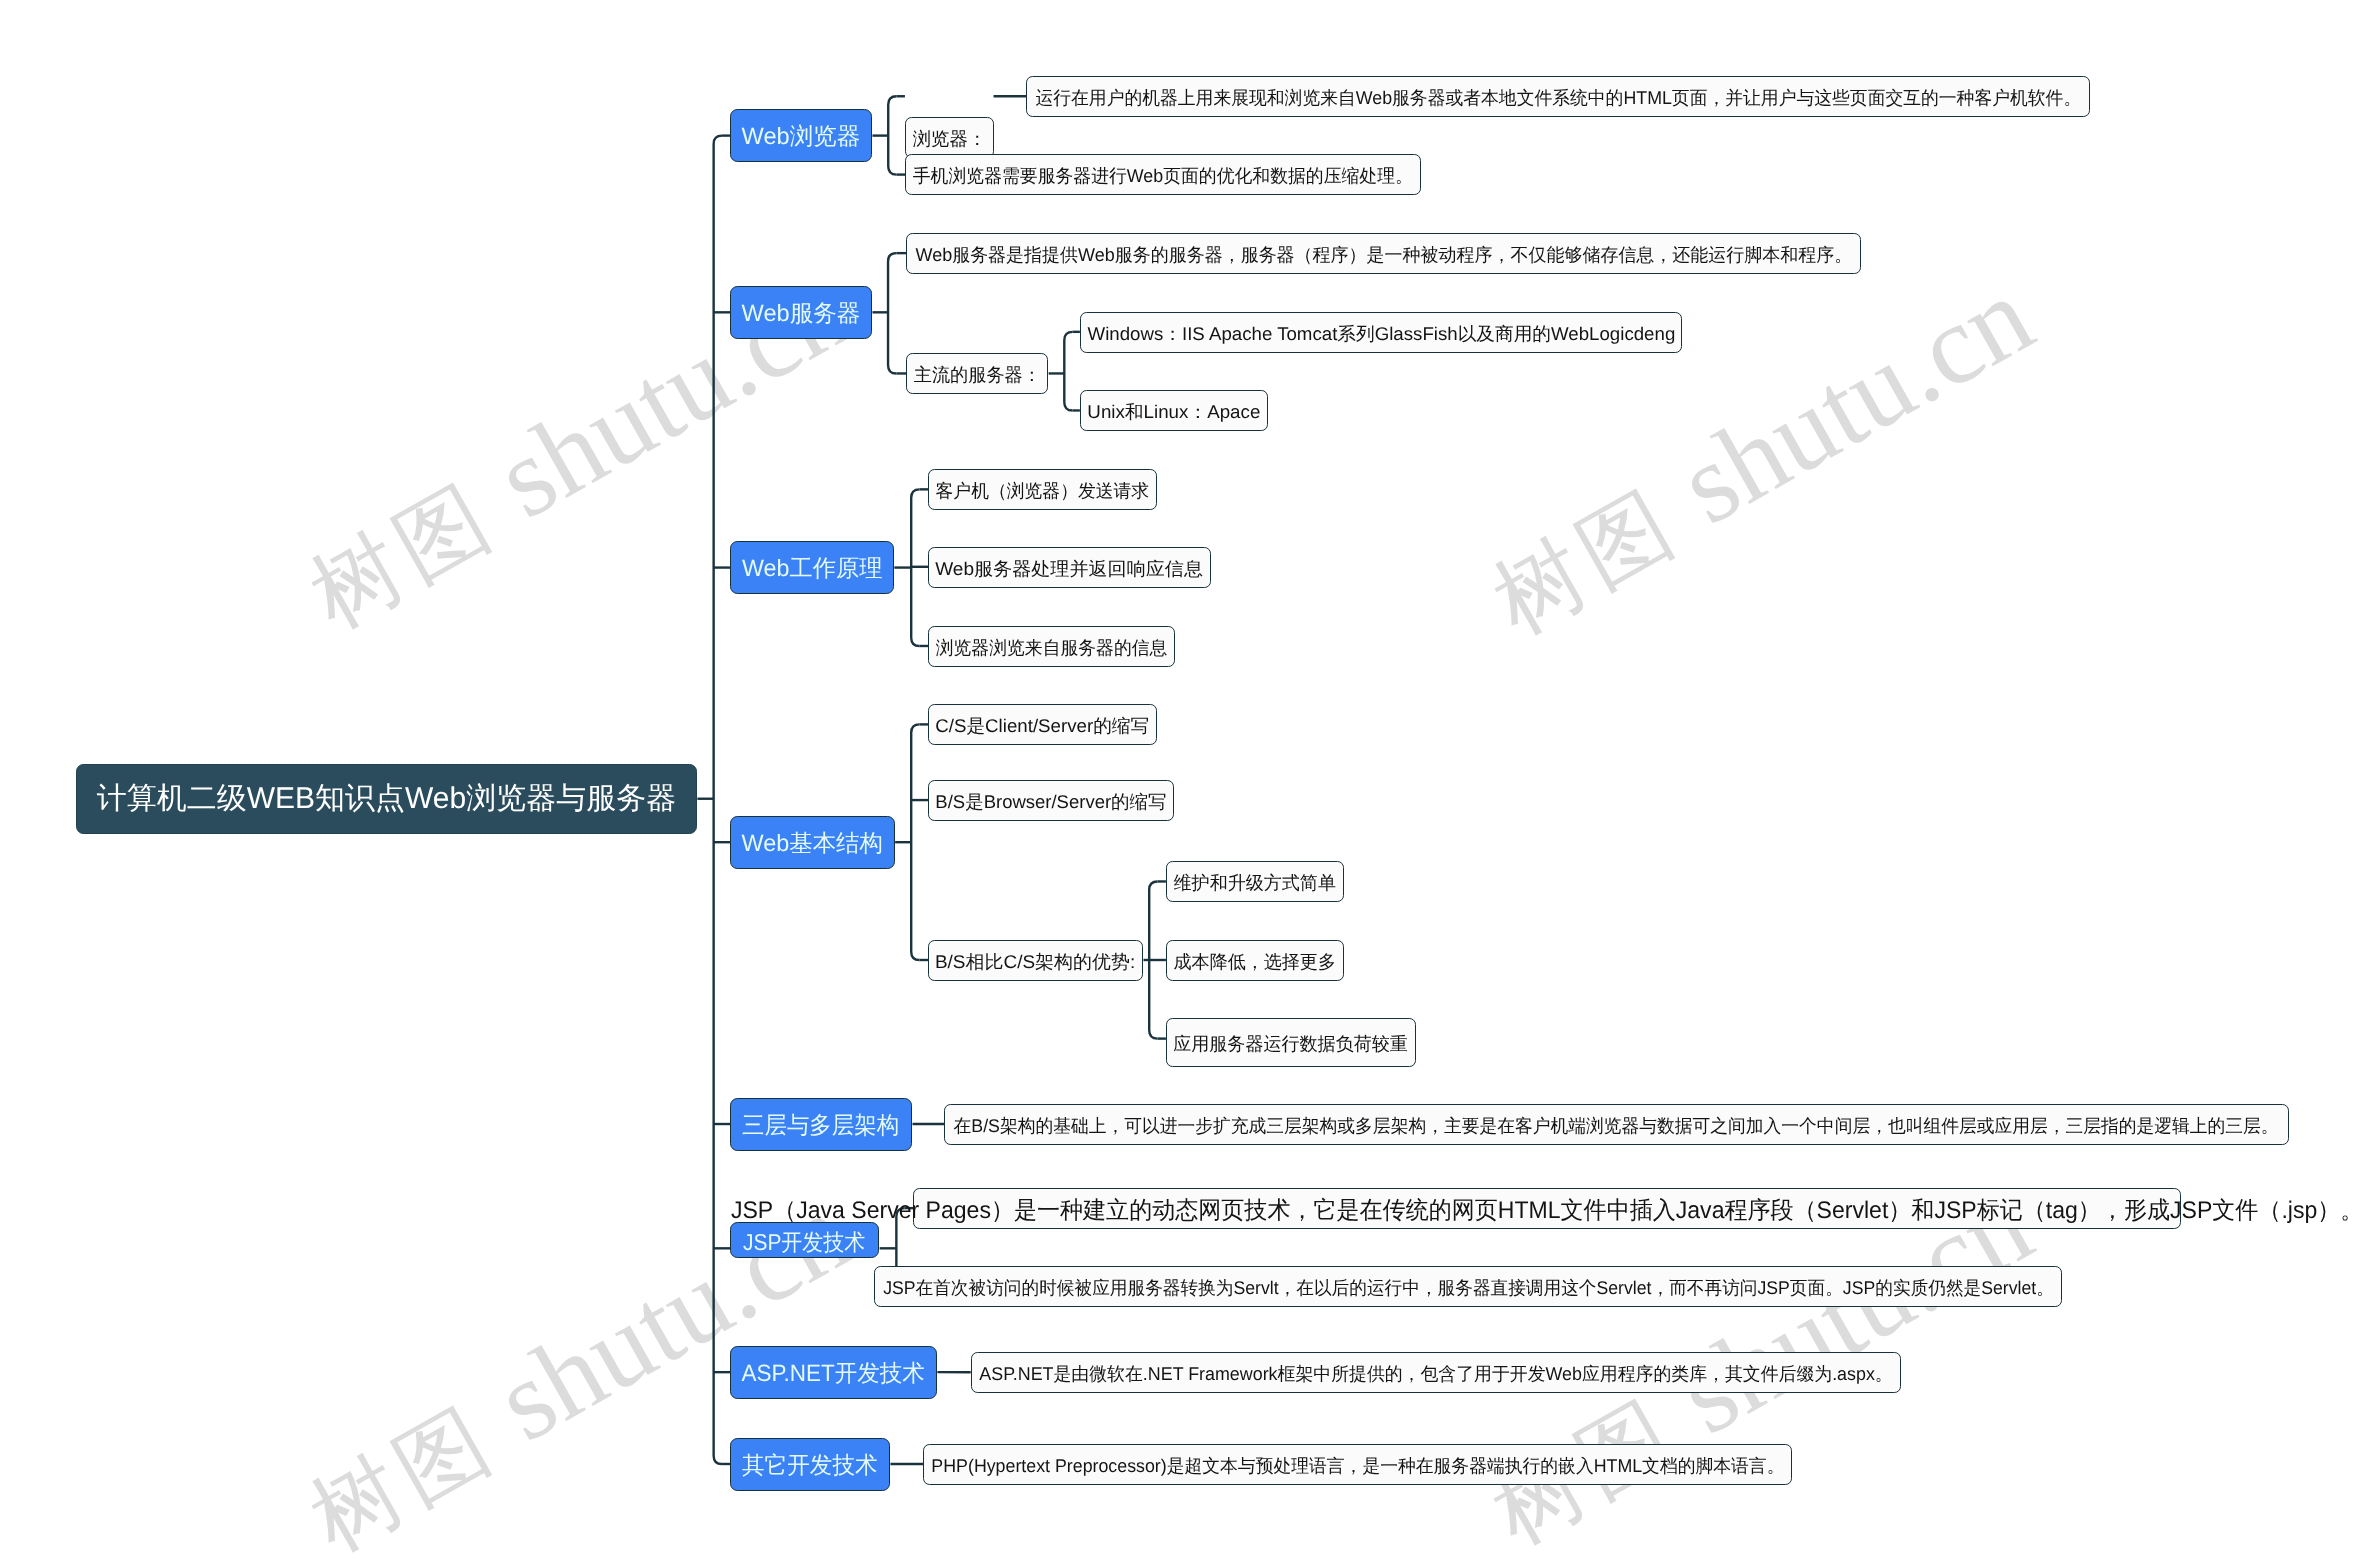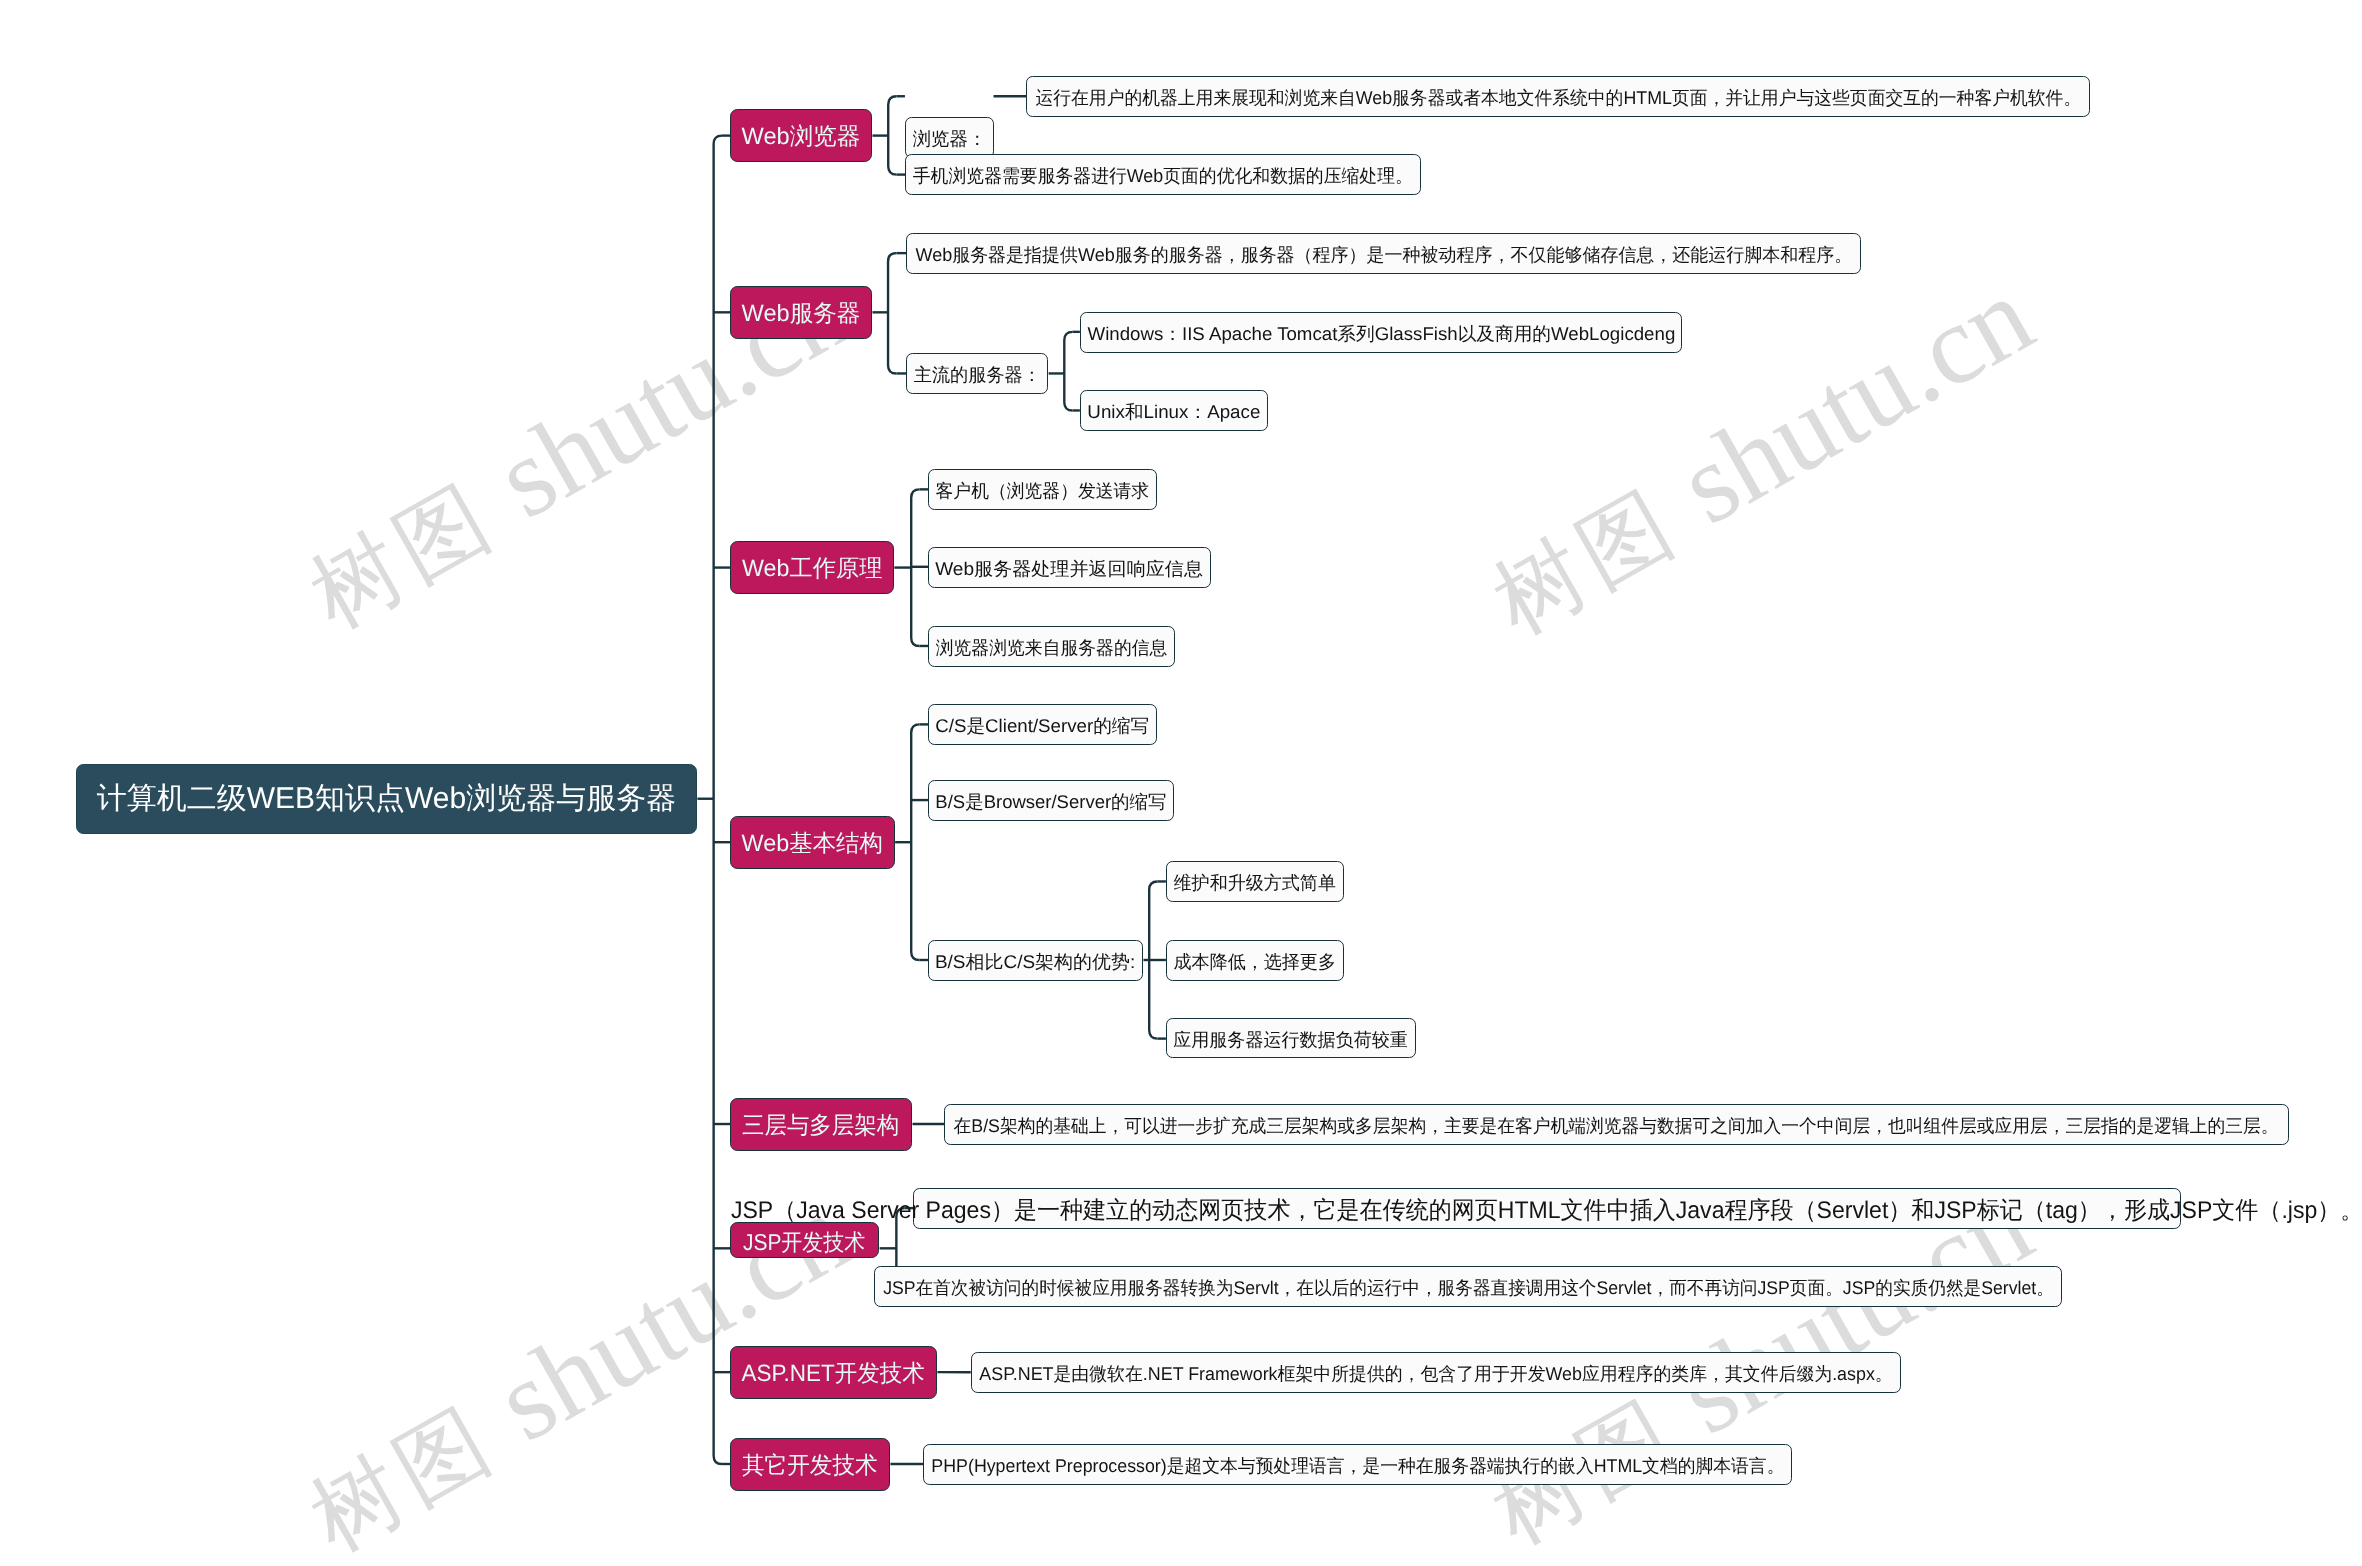--- a/index.html
+++ b/index.html
@@ -5,21 +5,21 @@
 <style>
   html,body{margin:0;padding:0;}
   body{width:2363px;height:1566px;background:#ffffff;overflow:hidden;
        font-family:"Liberation Sans",sans-serif;-webkit-font-smoothing:antialiased;text-rendering:geometricPrecision;}
   #stage{position:absolute;left:0;top:0;width:2363px;height:1566px;}
   svg#links{position:absolute;left:0;top:0;width:2363px;height:1566px;}
   .node{position:absolute;box-sizing:border-box;display:flex;align-items:center;
         justify-content:center;white-space:nowrap;line-height:1;overflow:visible;}
   .node > span{display:inline-block;white-space:nowrap;}
   .lvl0{background:#2a4c5c;border:1.6px solid #22414f;border-radius:7.4px;color:#ffffff;}
-  .lvl1{background:#be185d;border:1.7px solid #17313a;border-radius:7.4px;color:#e4fbf5;}
+  .lvl1{background:#3b82f6;border:1.7px solid #17313a;border-radius:7.4px;color:#e4fbf5;}
   .lvl2,.lvl3{background:#fbfbfb;border:1.6px solid #17313a;border-radius:6.5px;color:#141414;}
   .wm{position:absolute;width:0;height:0;font-family:"Liberation Serif",serif;
       pointer-events:none;user-select:none;transform-origin:0 0;}
   .wm > .wmi{position:absolute;left:0;bottom:0;white-space:nowrap;line-height:1;}
   .wm span{display:inline-block;vertical-align:baseline;}
 </style>
 </head>
 <body>
 
 <div id="stage">
@@ -150,21 +150,21 @@
       </div>
       <div class="node lvl2" style="left: 928px; top: 940px; width: 215px; height: 41px; font-size: 18.4px;">
         <span style="transform: translateY(2.1px) scaleX(1.0316);">B/S相比C/S架构的优势:</span>
       </div>
       <div class="node lvl3" style="left: 1166px; top: 861px; width: 178px; height: 41px; font-size: 18.4px;">
         <span style="transform: translateY(2.1px) scaleX(0.9811);">维护和升级方式简单</span>
       </div>
       <div class="node lvl3" style="left: 1166px; top: 940px; width: 178px; height: 41px; font-size: 18.4px;">
         <span style="transform: translateY(2.1px) scaleX(0.9811);">成本降低，选择更多</span>
       </div>
-      <div class="node lvl3" style="left: 1166px; top: 1018px; width: 250px; height: 40px; font-size: 18.4px;">
+      <div class="node lvl3" style="left: 1166px; top: 1018px; width: 250px; height: 49px; font-size: 18.4px;">
         <span style="transform: translateY(2.1px) scaleX(0.9815);">应用服务器运行数据负荷较重</span>
       </div>
       <div class="node lvl2" style="left: 944px; top: 1104px; width: 1345px; height: 41px; font-size: 18.4px;">
         <span style="transform: translateY(2.1px) scaleX(0.9657);">在B/S架构的基础上，可以进一步扩充成三层架构或多层架构，主要是在客户机端浏览器与数据可之间加入一个中间层，也叫组件层或应用层，三层指的是逻辑上的三层。</span>
       </div>
       <div class="node lvl2" style="left: 913px; top: 1188px; width: 1268px; height: 41px; font-size: 24px;">
         <span style="transform: translateY(2.1px) scaleX(0.9601);">JSP（Java Server Pages）是一种建立的动态网页技术，它是在传统的网页HTML文件中插入Java程序段（Servlet）和JSP标记（tag），形成JSP文件（.jsp）。</span>
       </div>
       <div class="node lvl2" style="left: 874px; top: 1266px; width: 1188px; height: 41px; font-size: 18.4px;">
         <span style="transform: translateY(2.1px) scaleX(0.9604);">JSP在首次被访问的时候被应用服务器转换为Servlt，在以后的运行中，服务器直接调用这个Servlet，而不再访问JSP页面。JSP的实质仍然是Servlet。</span>

